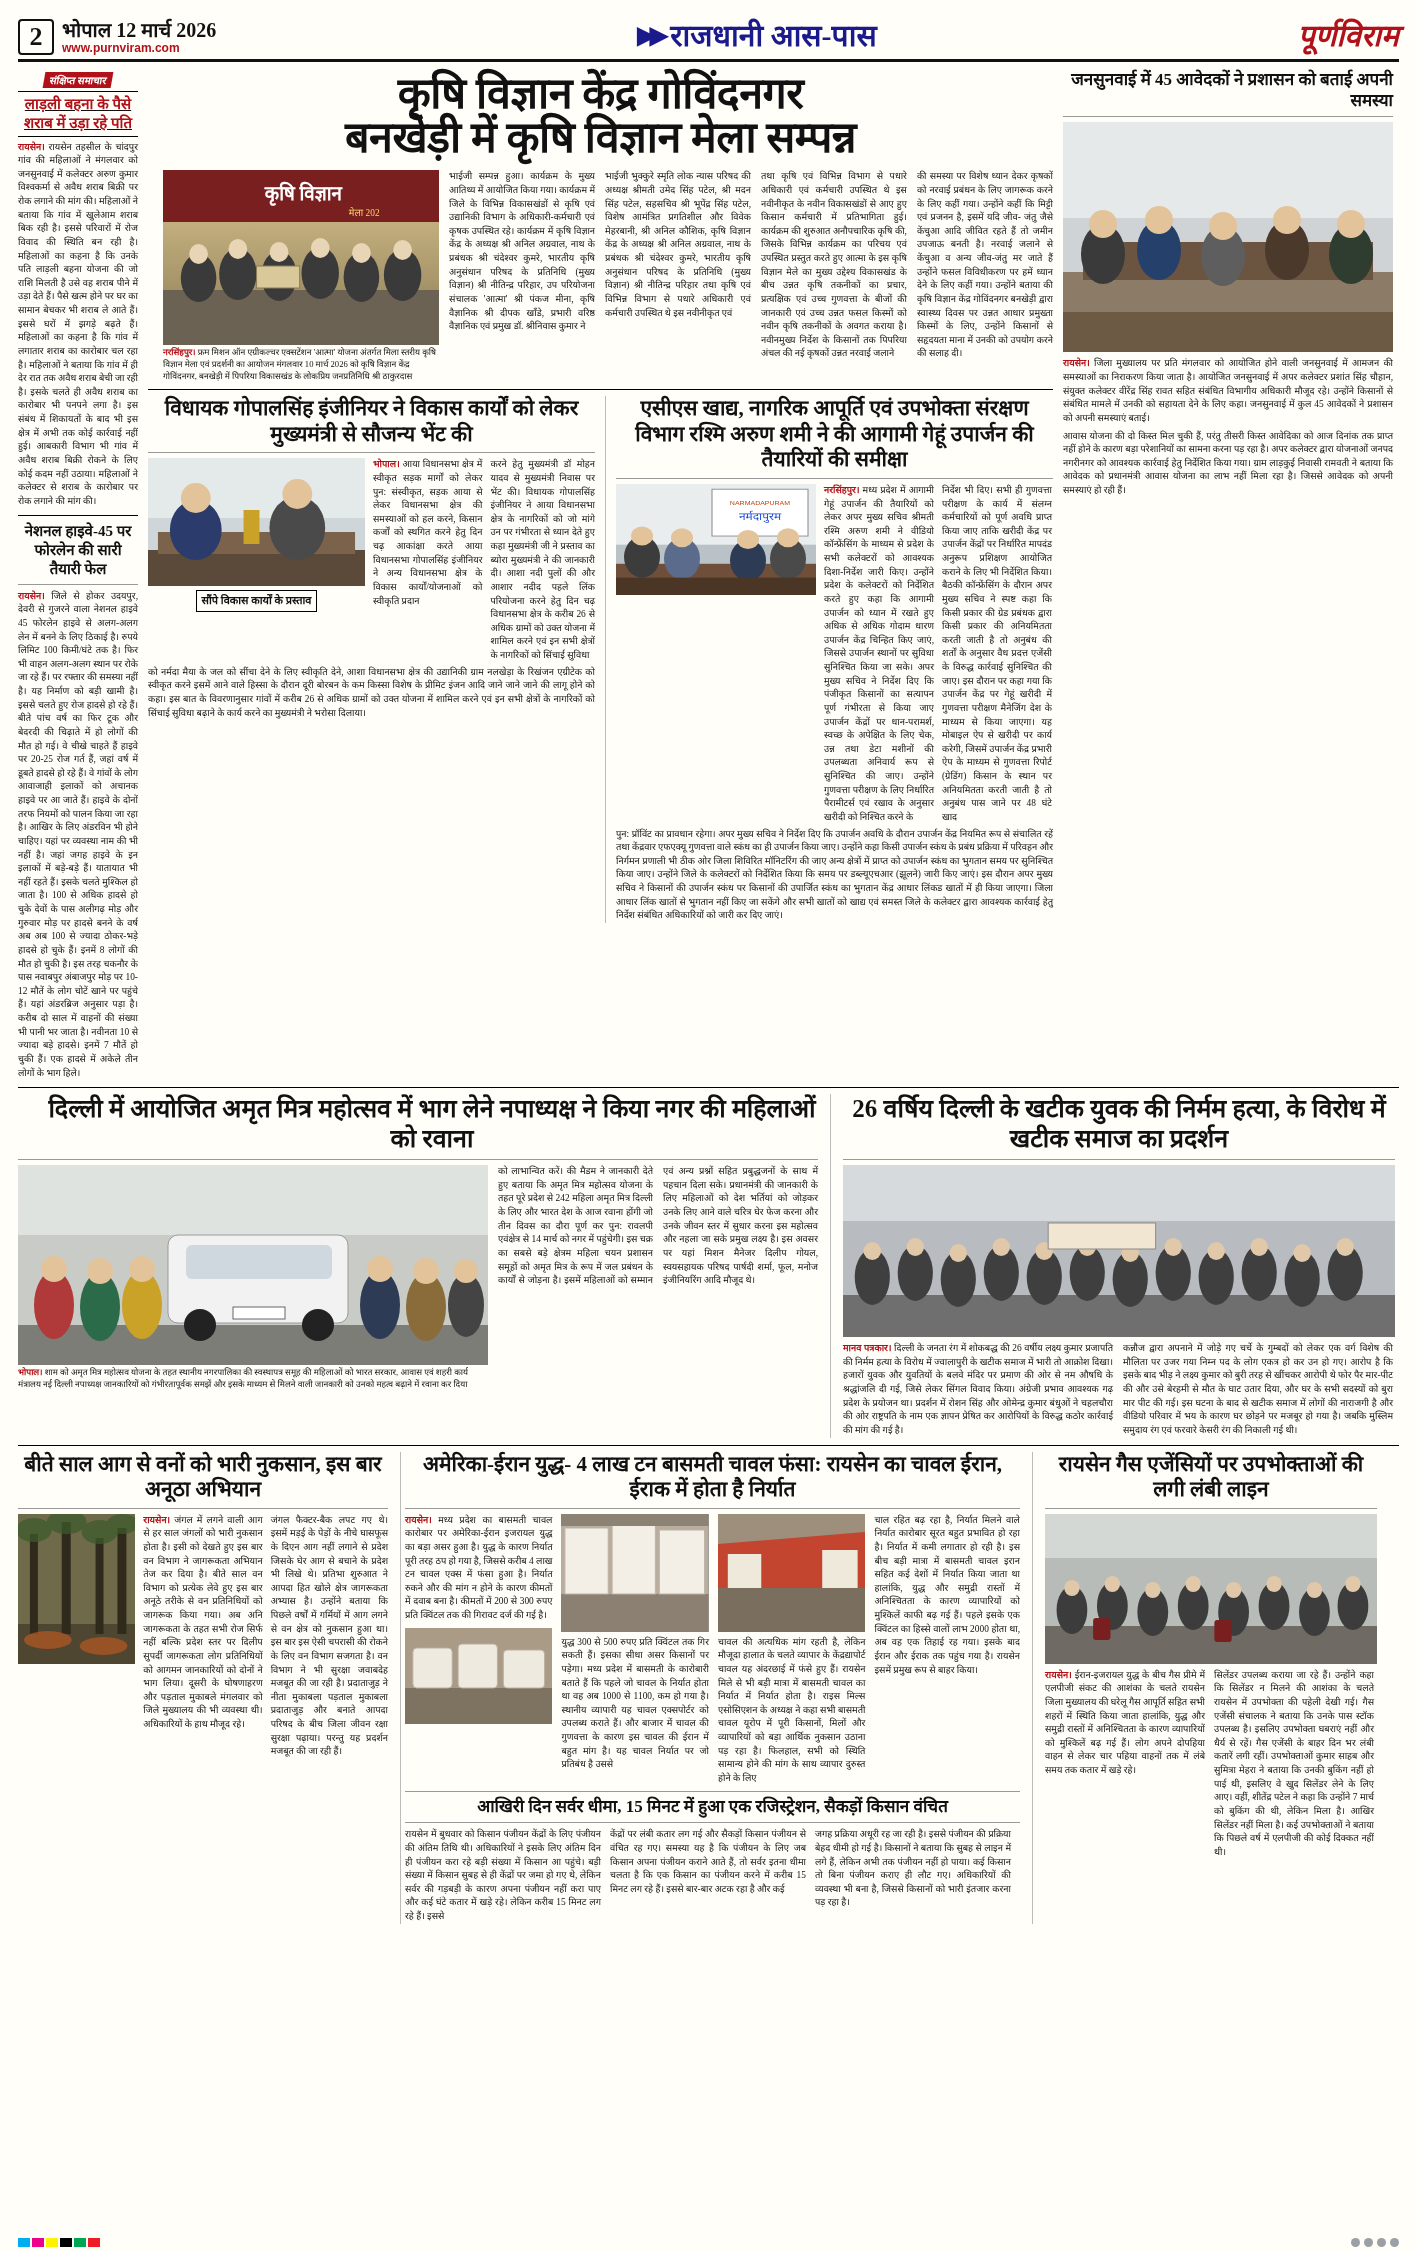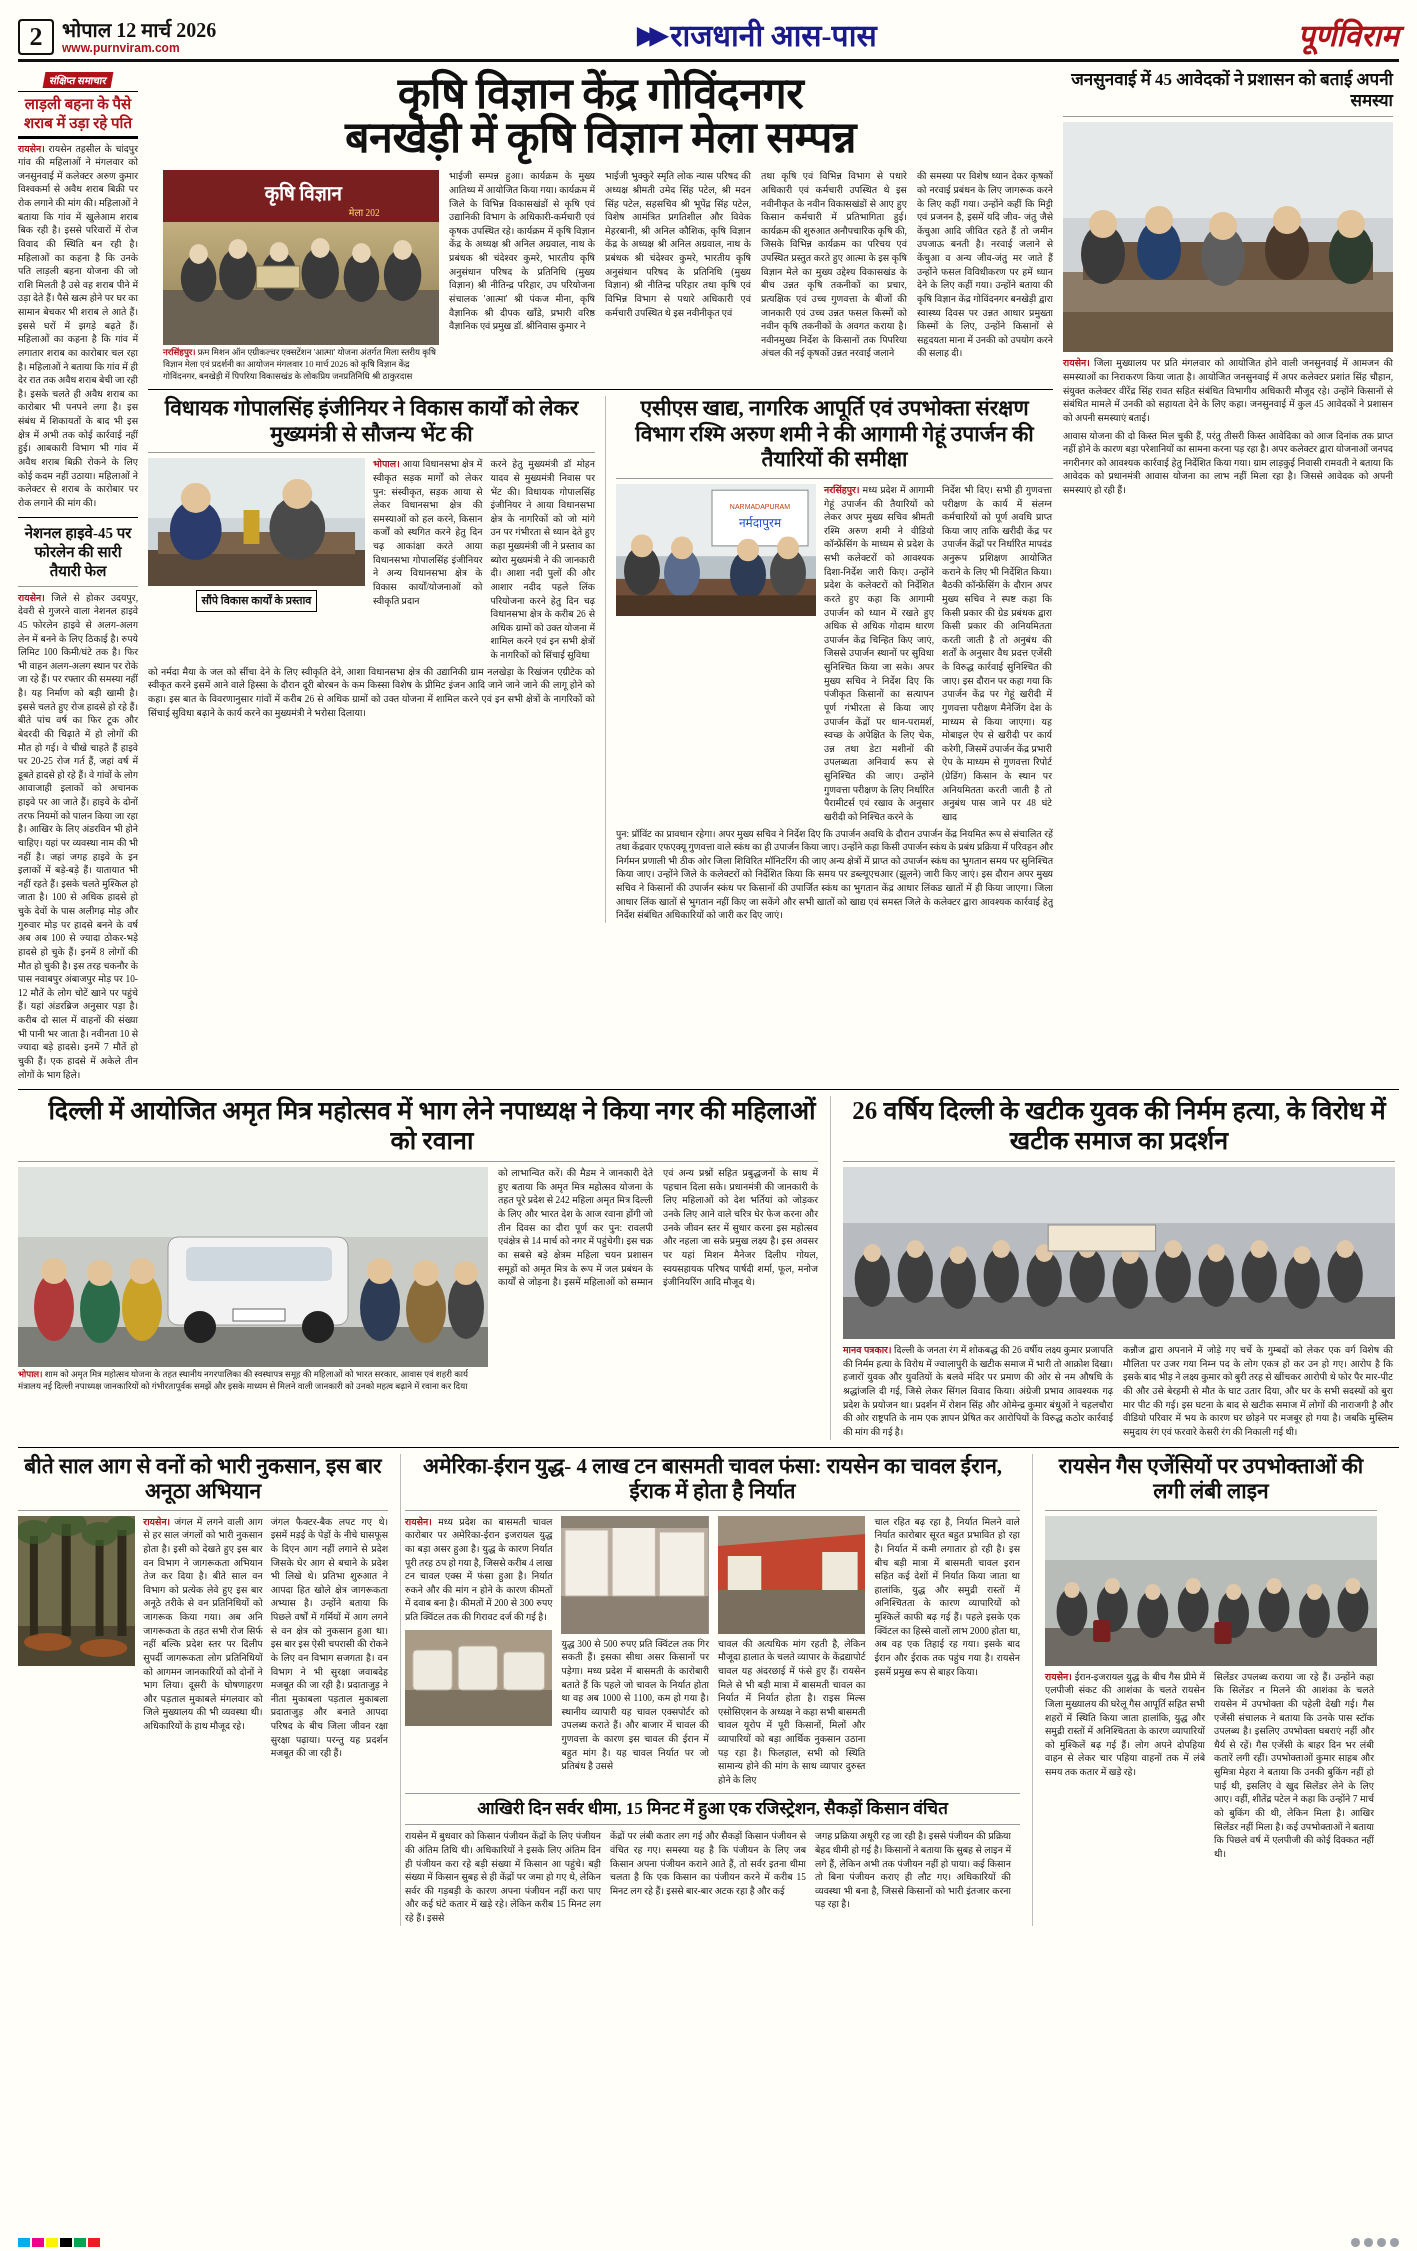--- a/index.html
+++ b/index.html
@@ -110,21 +110,21 @@
     </div>
     <div class="mast-right">पूर्णविराम</div>
   </div>
 
   <div class="cols">
 
     <div class="col c-left">
       <div style="text-align:center;margin-bottom:3px;">
         <span class="sec-label">संक्षिप्त समाचार</span>
       </div>
-      <div style="border-top:1px solid #000;border-bottom:3px solid #000000;padding:3px 0;">
+      <div style="border-top:1px solid #000;border-bottom:1px solid #000000;padding:3px 0;text-decoration:underline;">
         <div class="hl-s" style="text-align:center;color:#b1121a;">लाड़ली बहना के पैसे शराब में उड़ा रहे पति</div>
       </div>
       <div class="body-text" style="margin-top:4px;">
         <span class="dateline-red">रायसेन।</span>
         <span>रायसेन तहसील के चांदपुर गांव की महिलाओं ने मंगलवार को जनसुनवाई में कलेक्टर अरुण कुमार विश्वकर्मा से अवैध शराब बिक्री पर रोक लगाने की मांग की। महिलाओं ने बताया कि गांव में खुलेआम शराब बिक रही है। इससे परिवारों में रोज विवाद की स्थिति बन रही है। महिलाओं का कहना है कि उनके पति लाड़ली बहना योजना की जो राशि मिलती है उसे वह शराब पीने में उड़ा देते हैं। पैसे खत्म होने पर घर का सामान बेचकर भी शराब ले आते हैं। इससे घरों में झगड़े बढ़ते हैं। महिलाओं का कहना है कि गांव में लगातार शराब का कारोबार चल रहा है। महिलाओं ने बताया कि गांव में ही देर रात तक अवैध शराब बेची जा रही है। इसके चलते ही अवैध शराब का कारोबार भी पनपने लगा है। इस संबंध में शिकायतों के बाद भी इस क्षेत्र में अभी तक कोई कार्रवाई नहीं हुई। आबकारी विभाग भी गांव में अवैध शराब बिक्री रोकने के लिए कोई कदम नहीं उठाया। महिलाओं ने कलेक्टर से शराब के कारोबार पर रोक लगाने की मांग की।</span>
       </div>
 
       <div class="sep"></div>
       <div class="hl-s" style="text-align:center;">नेशनल हाइवे-45 पर फोरलेन की सारी तैयारी फेल</div>
       <div class="sep-thin"></div>
@@ -223,21 +223,21 @@
             <div style="width:105px;" class="body-text">करने हेतु मुख्यमंत्री डॉ मोहन यादव से मुख्यमंत्री निवास पर भेंट की। विधायक गोपालसिंह इंजीनियर ने आया विधानसभा क्षेत्र के नागरिकों को जो मांगे उन पर गंभीरता से ध्यान देते हुए कहा मुख्यमंत्री जी ने प्रस्ताव का ब्योरा मुख्यमंत्री ने की जानकारी दी। आशा नदी पुलों की और आशार नदीद पहले लिंक परियोजना करने हेतु दिन चढ़ विधानसभा क्षेत्र के करीब 26 से अधिक ग्रामों को उक्त योजना में शामिल करने एवं इन सभी क्षेत्रों के नागरिकों को सिंचाई सुविधा</div>
           </div>
           <div class="body-text" style="margin-top:3px;">को नर्मदा मैया के जल को सींचा देने के लिए स्वीकृति देने, आशा विधानसभा क्षेत्र की उद्यानिकी ग्राम नलखेड़ा के रिखंजन एग्रीटेक को स्वीकृत करने इसमें आने वाले हिस्सा के दौरान दूरी बोरबन के कम किस्सा विशेष के प्रीमिट इंजन आदि जाने जाने जाने की लागू होने को कहा। इस बात के विवरणानुसार गांवों में करीब 26 से अधिक ग्रामों को उक्त योजना में शामिल करने एवं इन सभी क्षेत्रों के नागरिकों को सिंचाई सुविधा बढ़ाने के कार्य करने का मुख्यमंत्री ने भरोसा दिलाया।</div>
         </div>
 
         <div style="width:448px;border-left:1px solid #bbb;padding-left:10px;">
           <div class="hl-3" style="text-align:center;">एसीएस खाद्य, नागरिक आपूर्ति एवं उपभोक्ता संरक्षण विभाग रश्मि अरुण शमी ने की आगामी गेहूं उपार्जन की तैयारियों की समीक्षा</div>
           <div class="sep-thin"></div>
           <div style="display:flex;gap:8px;">
             <div style="width:200px;">
-              <div class="photo" style="height:132px;text-align:center;">
+              <div class="photo" style="height:111px;text-align:center;">
                 <svg class="ph-img" viewBox="0 0 200 128" preserveAspectRatio="none">
                   <rect width="200" height="128" fill="#b9c2c6"></rect>
                   <rect x="0" y="0" width="200" height="70" fill="#e9edee"></rect>
                   <rect x="96" y="6" width="96" height="54" fill="#ffffff" stroke="#888"></rect>
                   <text x="144" y="24" font-size="7" text-anchor="middle" fill="#c2410c" font-family="Liberation Sans">NARMADAPURAM</text>
                   <text x="144" y="42" font-size="12" text-anchor="middle" fill="#1d4ed8" font-family="Liberation Serif">नर्मदापुरम</text>
                   <rect x="0" y="92" width="200" height="36" fill="#6f4f3a"></rect>
                   <g>
                     <ellipse cx="26" cy="84" rx="18" ry="24" fill="#3c3c3c"></ellipse>
                       <circle cx="26" cy="60" r="11" fill="#e3c39a"></circle>

